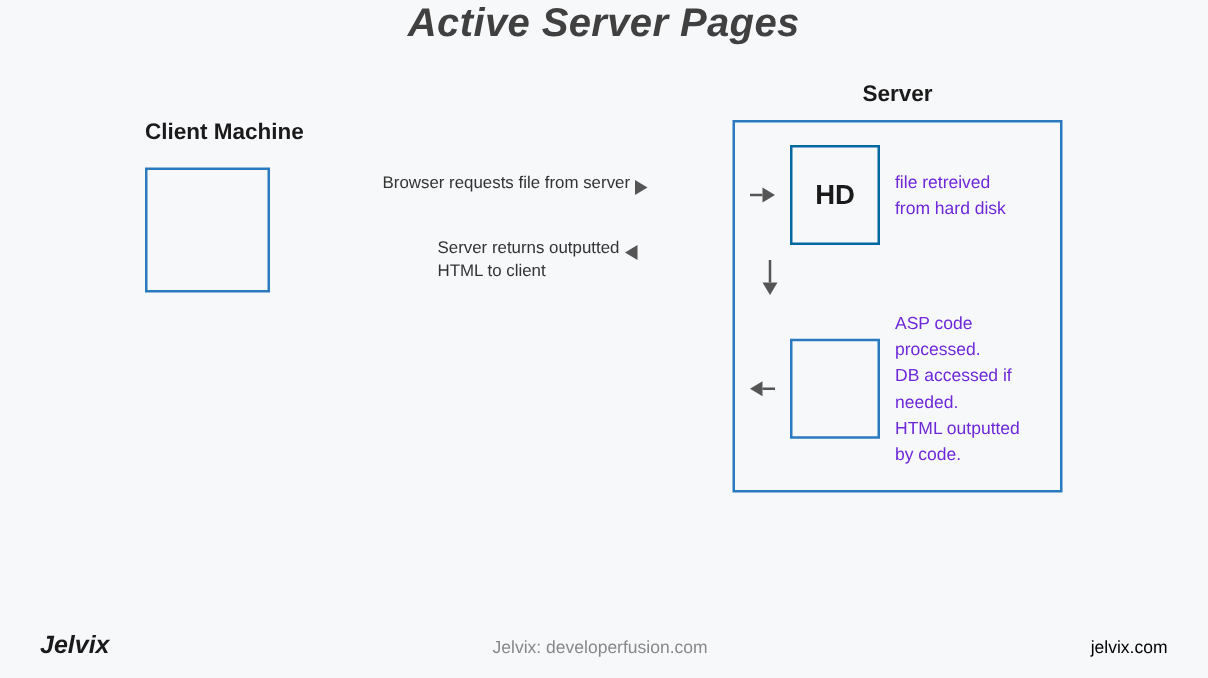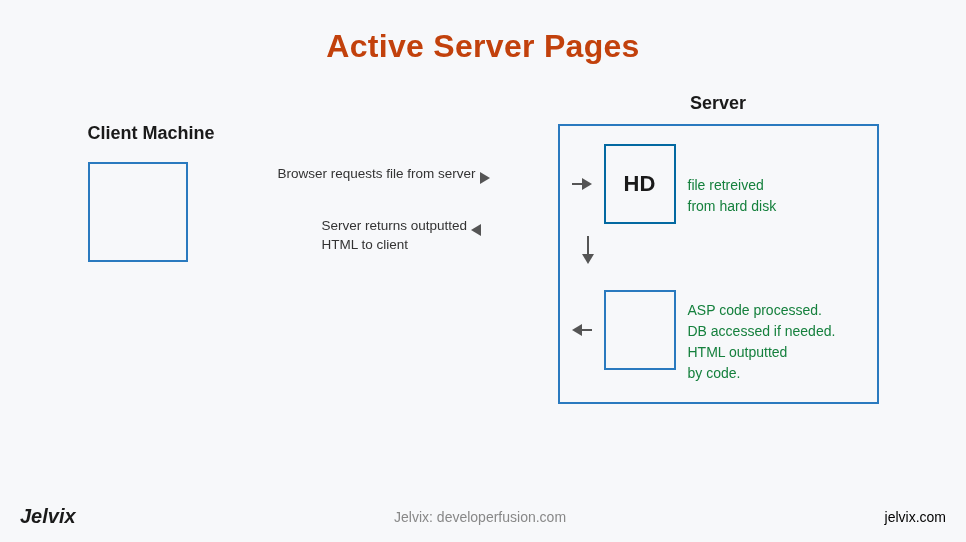--- a/index.html
+++ b/index.html
@@ -10,23 +10,23 @@
       background: #f7f8fa;
       font-family: 'Helvetica Neue', Arial, sans-serif;
       position: relative;
       overflow: hidden;
     }
 
     .page-title {
       text-align: center;
       font-size: 32px;
       font-weight: 700;
-      color: #c2410c;
-      padding-top: 28px;
+      color: #404040;
       letter-spacing: 0.3px;
+      font-style: italic;
     }
 
     .client-label {
       font-size: 18px;
       font-weight: 700;
       color: #1a1a1a;
       margin-bottom: 18px;
     }
 
     .client-box {
@@ -72,23 +72,22 @@
 
     .proc-box {
       width: 72px;
       height: 80px;
       border: 2px solid #2a7abf;
       flex-shrink: 0;
     }
 
     .server-desc {
       font-size: 14px;
-      color: #15803d;
+      color: #6d28d9;
       line-height: 1.5;
-      margin-top: 24px;
     }
 
     
     .down-arrow-container {
       display: flex;
       align-items: center;
       padding-left: 10px;
     }
 
     .down-arrow {
@@ -153,21 +152,21 @@
 
     
     .footer {
       position: absolute;
       bottom: 14px;
       left: 0;
       right: 0;
       display: flex;
       justify-content: space-between;
       align-items: center;
-      padding: 0 20px;
+      padding: 0 32px;
     }
 
     .footer-brand {
       font-size: 20px;
       font-weight: 700;
       color: #1a1a1a;
       font-style: italic;
     }
 
     .footer-source {
@@ -201,21 +200,21 @@
       flex-direction: column;
       justify-content: center;
       flex: 1;
       min-width: 200px;
       max-width: 280px;
       gap: 0;
       margin-top: 72px;
     }
 
     .right-col {
-      width: 321px;
+      width: 264px;
       flex-shrink: 0;
     }
 
     .arrow-block {
       display: flex;
       flex-direction: row;
       gap: 4px;
       margin-bottom: 30px;
     }
 

